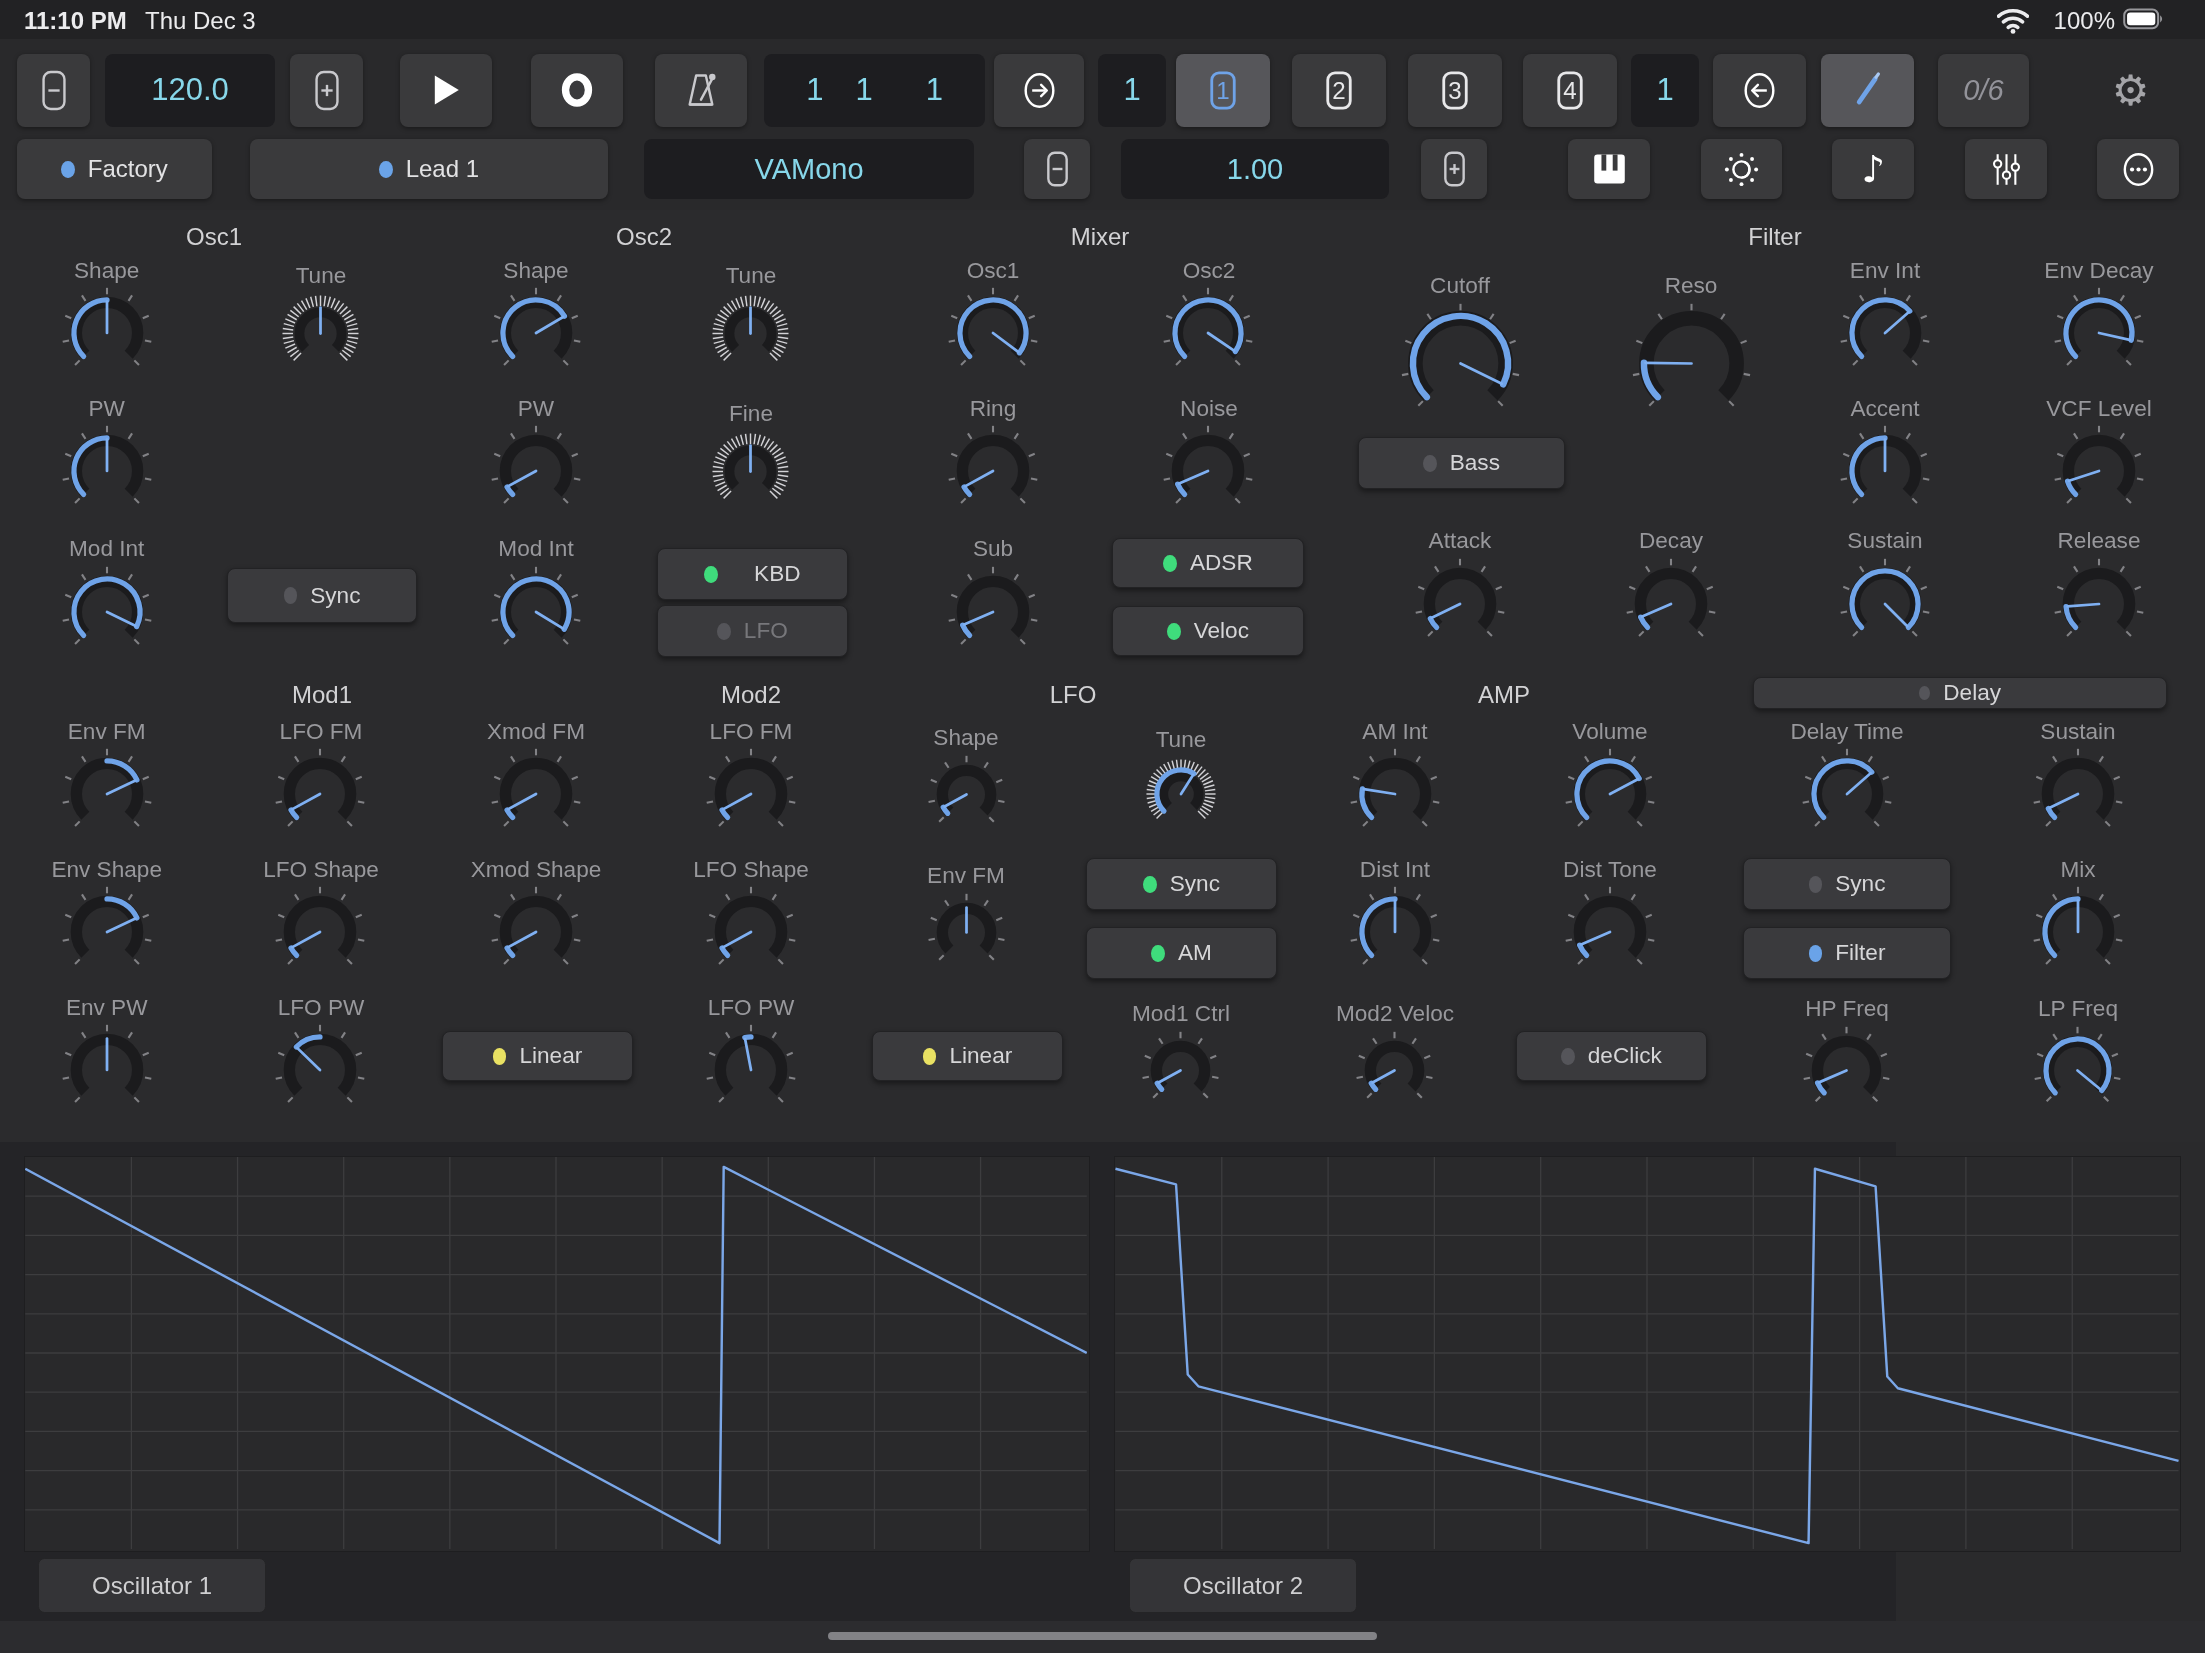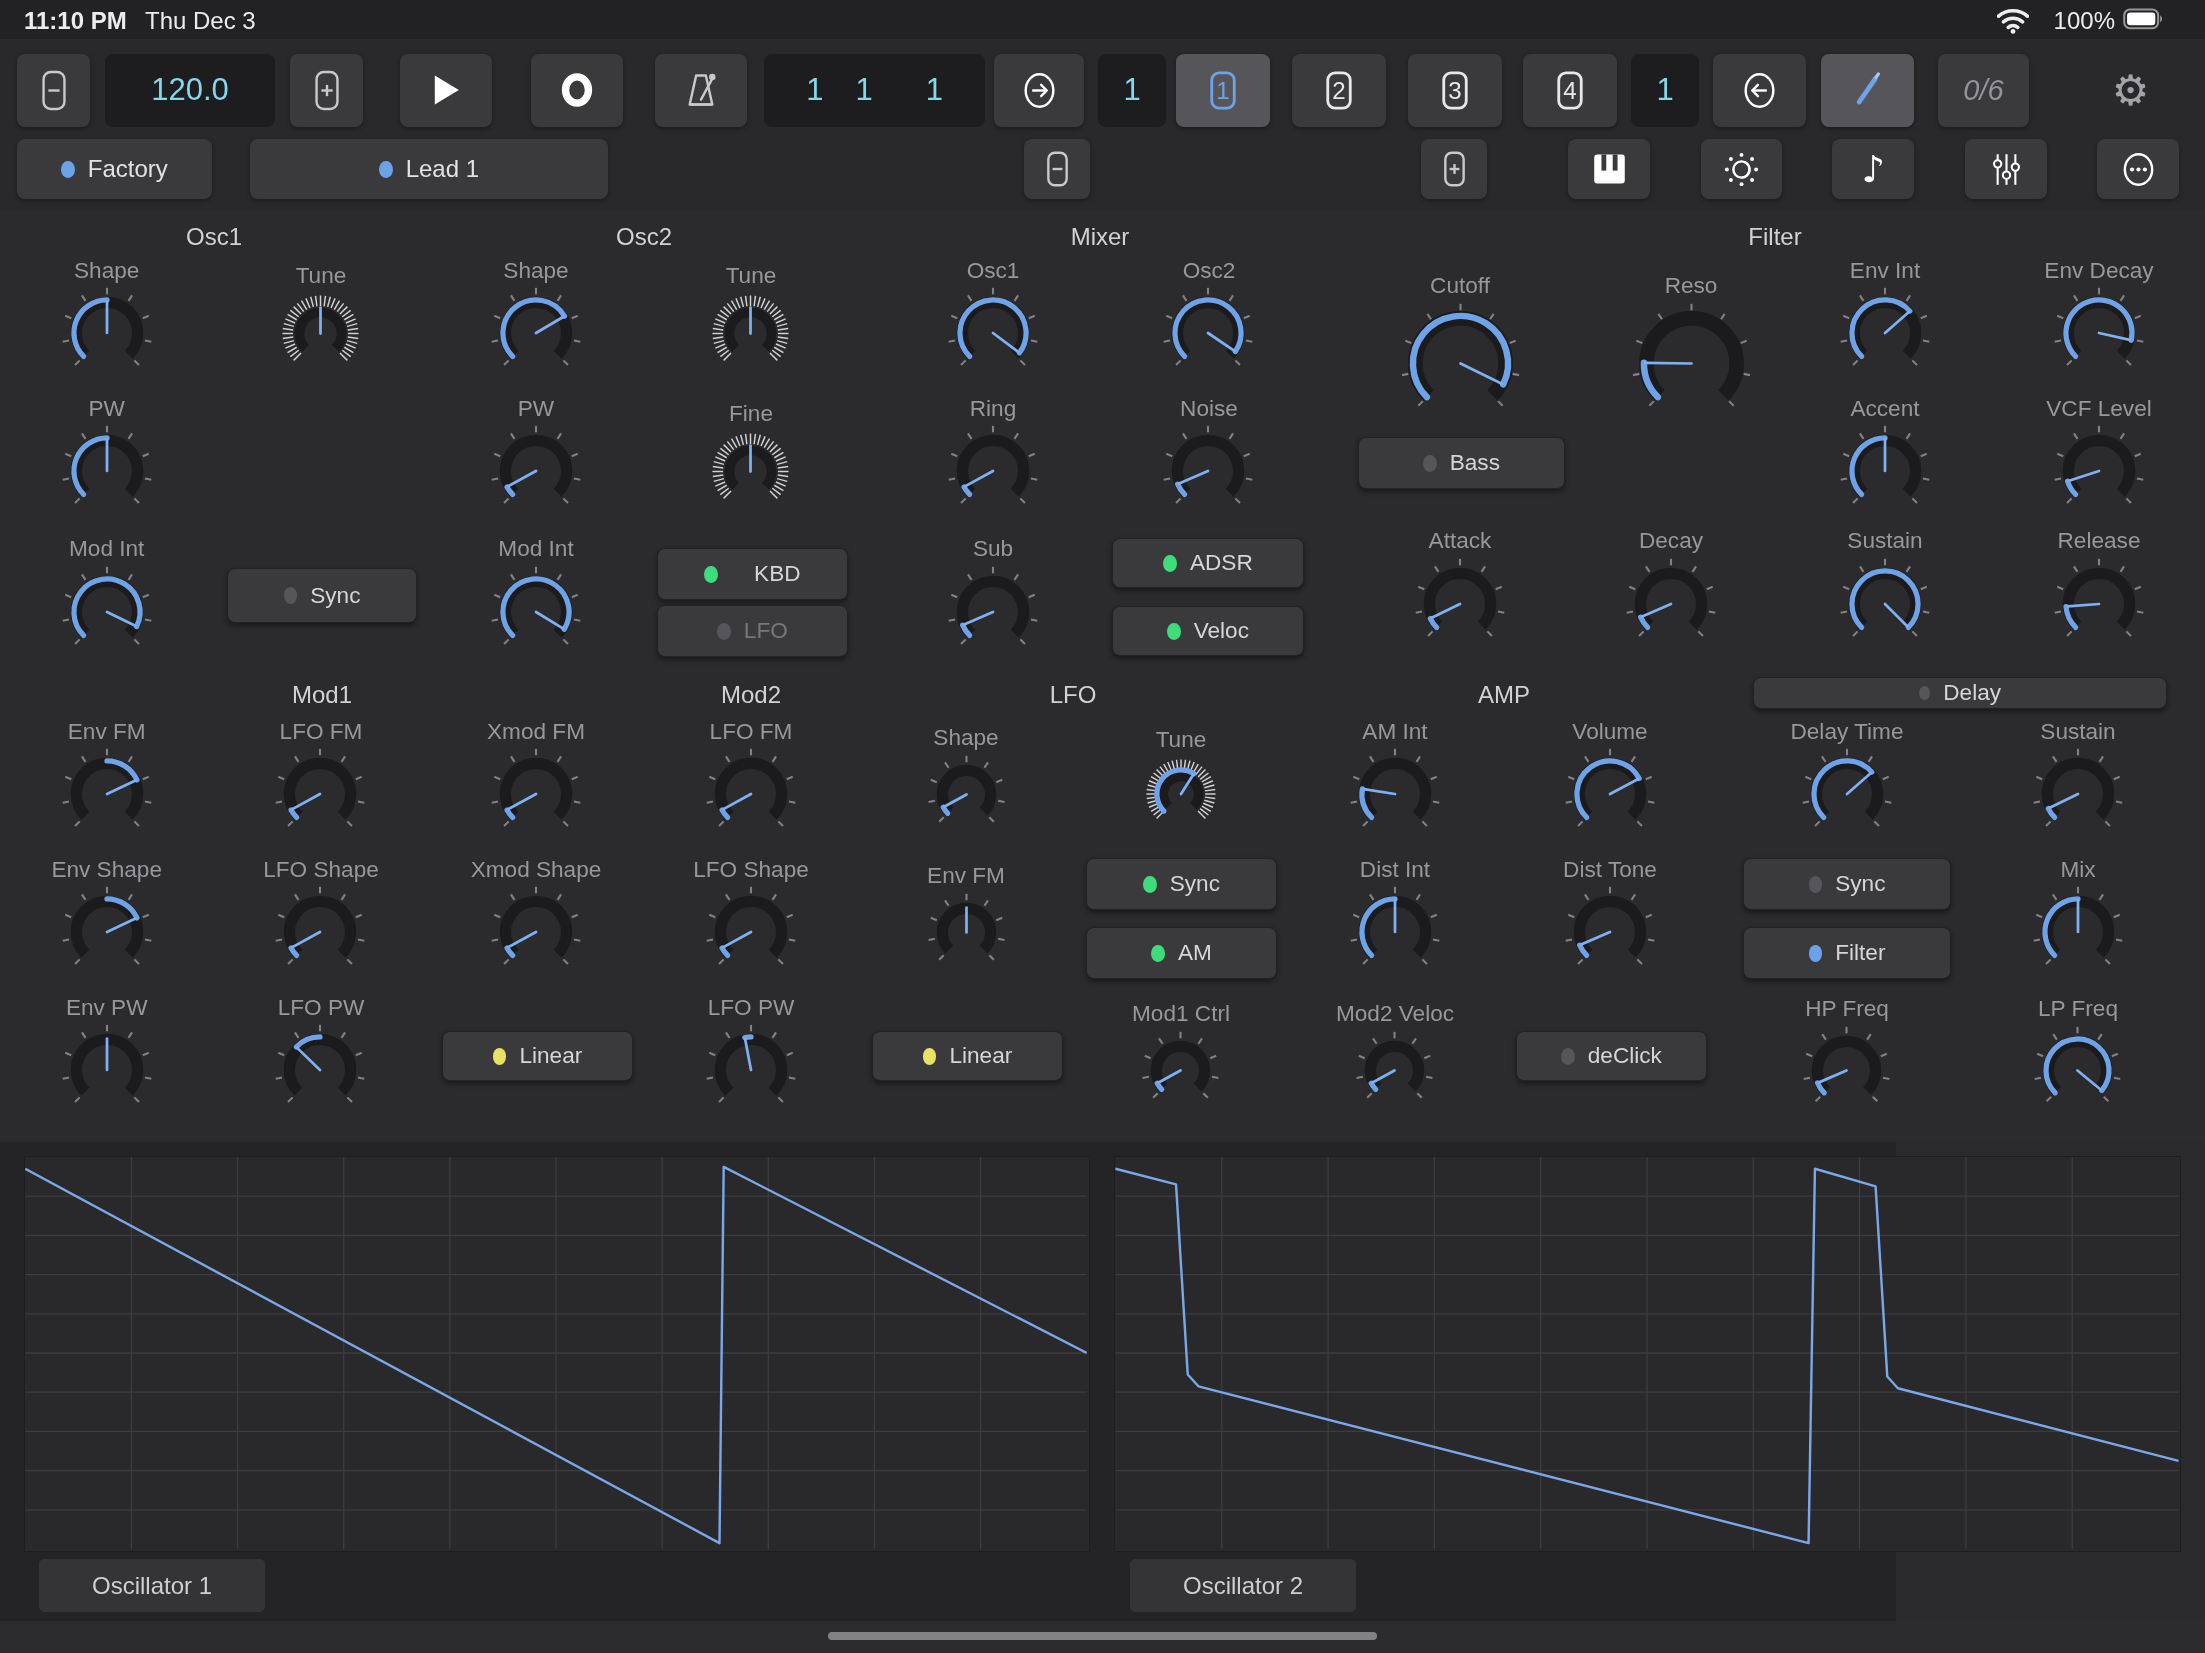--- a/index.html
+++ b/index.html
@@ -155,25 +155,31 @@
   </div>
 
   <div class="presetbtn" style="left:17px;top:100px;width:195px;height:60px">
     <span class="dot" style="background:#6aa3e8"></span>
     <span>Factory</span>
   </div>
   <div class="presetbtn" style="left:250px;top:100px;width:358px;height:60px">
     <span class="dot" style="background:#6aa3e8"></span>
     <span>Lead 1</span>
   </div>
+  <div class="tdisp" style="left:644px;top:100px;width:330px;height:60px;font-size:29px">
+    <span>VAMono</span>
+  </div>
   <div class="tbtn" style="left:1024px;top:100px;width:66px;height:60px">
     <svg width="31" height="40" viewBox="0 0 44 56">
       <rect x="9" y="5" width="26" height="46" rx="9" stroke="#c9c9cd" stroke-width="3.4" fill="none"></rect>
       <line x1="15" y1="28" x2="29" y2="28" stroke="#c9c9cd" stroke-width="3.4"></line>
     </svg>
+  </div>
+  <div class="tdisp" style="left:1121px;top:100px;width:268px;height:60px;font-size:29px">
+    <span>1.00</span>
   </div>
   <div class="tbtn" style="left:1421px;top:100px;width:66px;height:60px">
     <svg width="31" height="40" viewBox="0 0 44 56">
       <rect x="9" y="5" width="26" height="46" rx="9" stroke="#c9c9cd" stroke-width="3.4" fill="none"></rect>
       <line x1="15" y1="28" x2="29" y2="28" stroke="#c9c9cd" stroke-width="3.4"></line>
       <line x1="22" y1="21" x2="22" y2="35" stroke="#c9c9cd" stroke-width="3.4"></line>
     </svg>
   </div>
   <div class="tbtn" style="left:1568px;top:100px;width:82px;height:60px">
     <svg width="37" height="34" viewBox="0 0 46 42">

